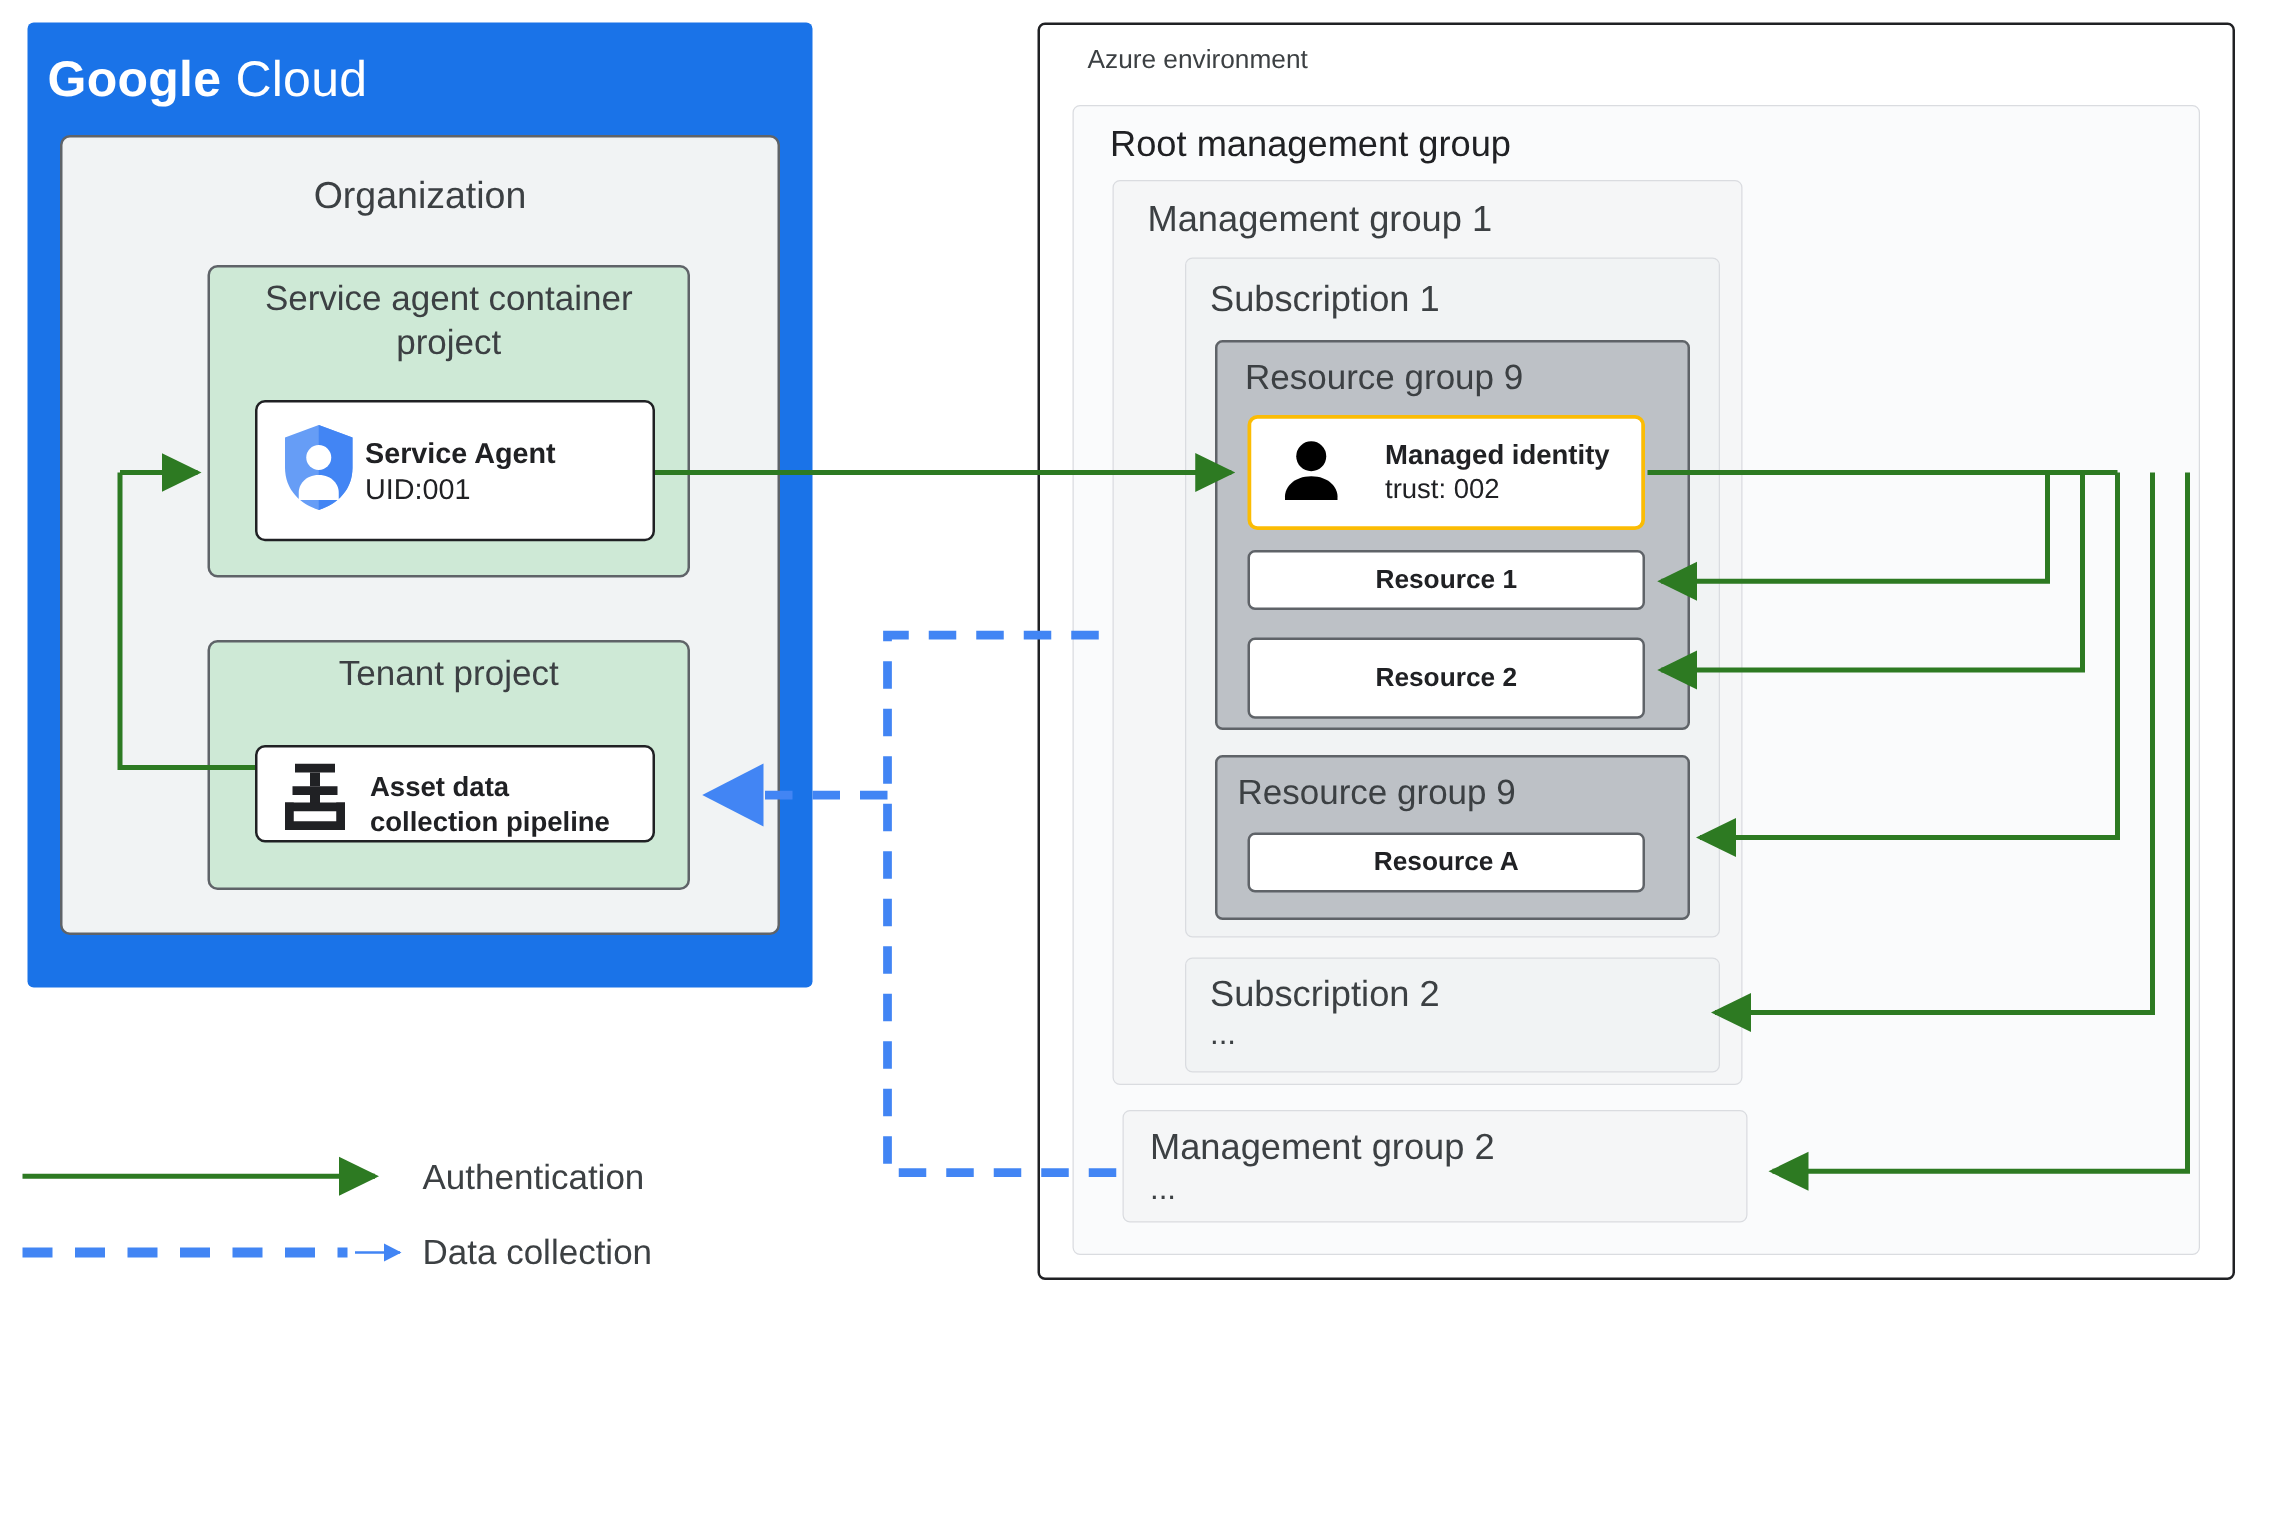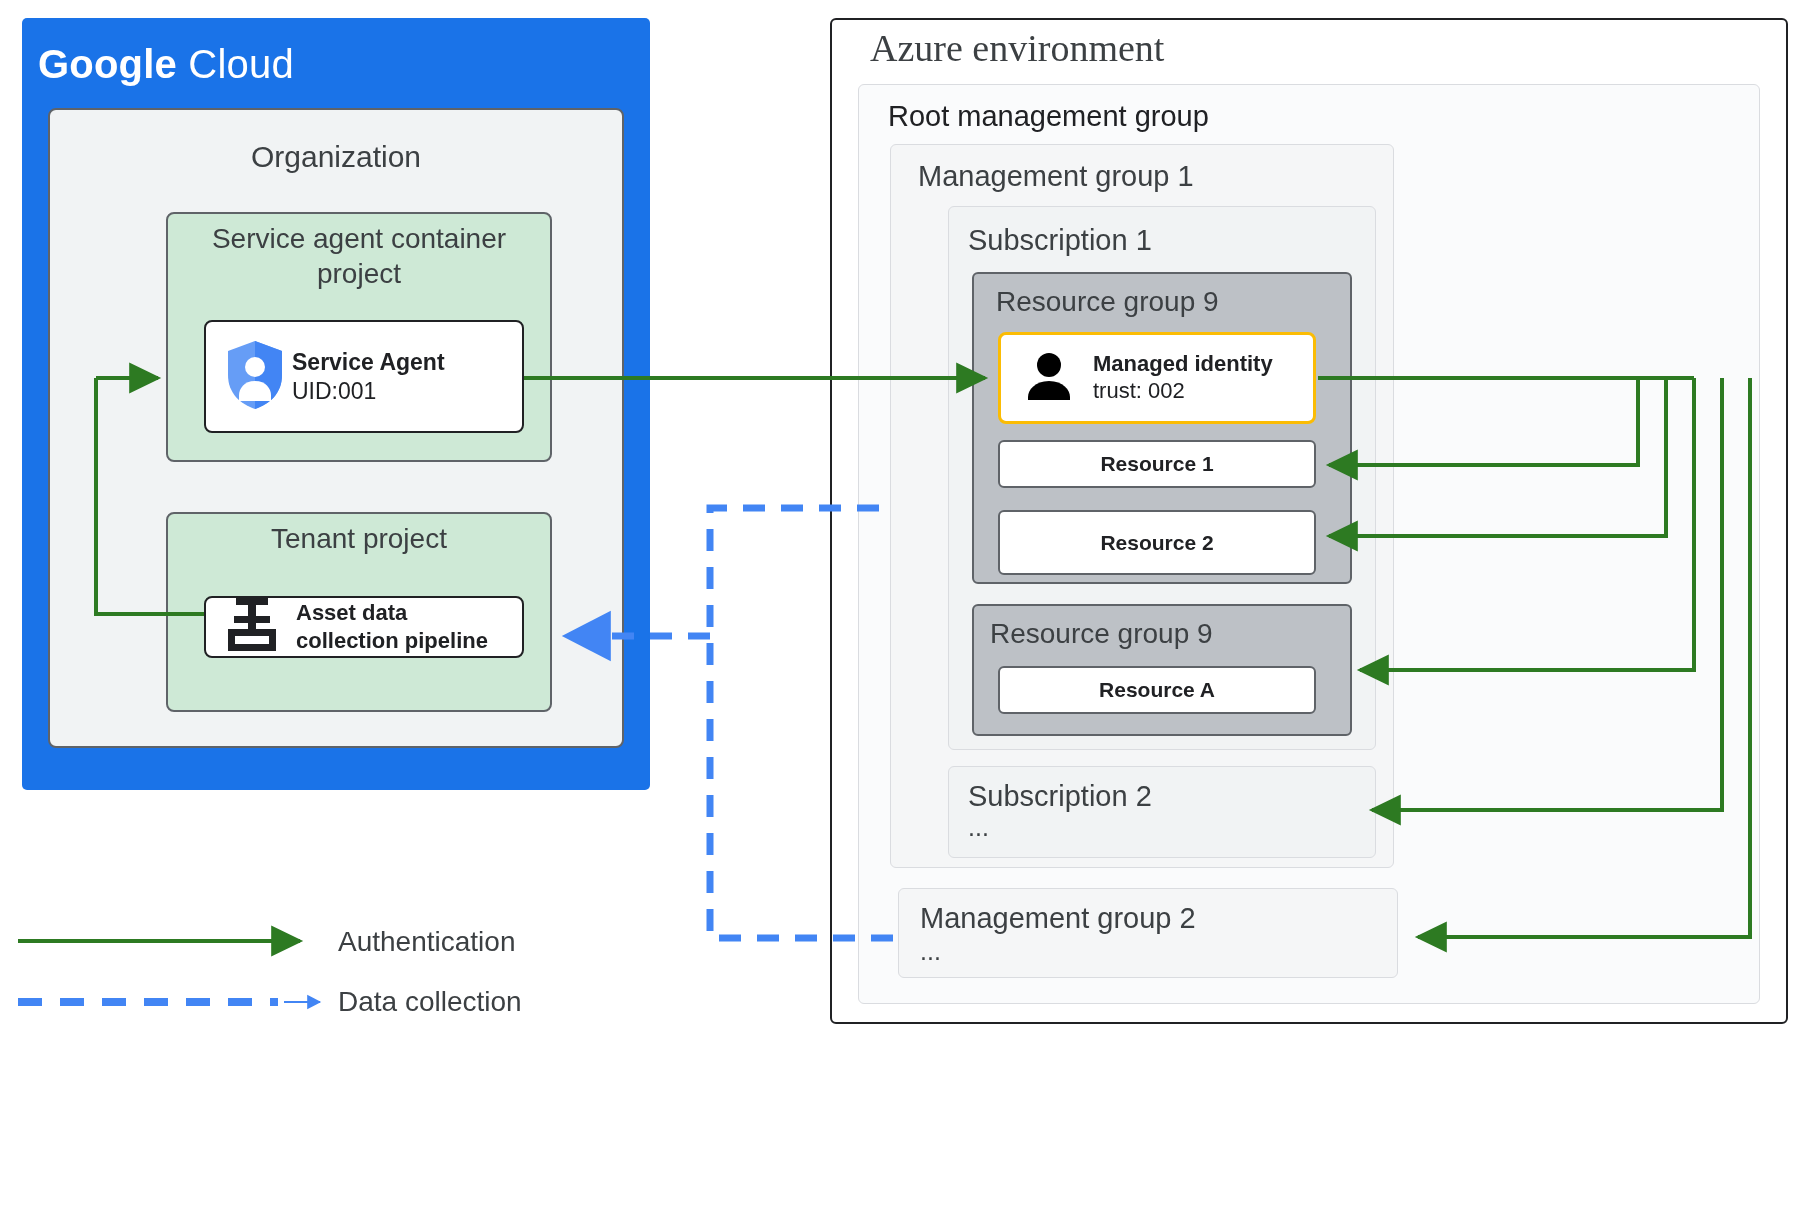--- a/index.html
+++ b/index.html
@@ -22,51 +22,51 @@
   .proj{position:absolute;background:#cee9d6;border:2px solid #5f6368;
         border-radius:8px;box-sizing:border-box;}
   .proj-title{position:absolute;left:0;top:22px;width:100%;text-align:center;
               font-size:28px;color:#3c4043;line-height:1.24;}
   .sac-proj{left:166px;top:212px;width:386px;height:250px;}
   .tenant-proj{left:166px;top:512px;width:386px;height:200px;}
 
   .inner-card{position:absolute;background:#ffffff;border:2px solid #202124;
               border-radius:8px;box-sizing:border-box;display:flex;align-items:center;}
   .sa-card{left:204px;top:320px;width:320px;height:113px;padding-left:18px;gap:6px;}
-  .pipe-card{left:204px;top:596px;width:320px;height:62px;padding-left:18px;gap:16px;
-             border-width:2px;}
+  .pipe-card{left:204px;top:596px;width:320px;height:78px;padding-left:18px;gap:16px;
+             border-width:2px;align-items:flex-end;}
   .card-txt{display:flex;flex-direction:column;justify-content:center;}
   .card-t1{font-size:23px;font-weight:700;color:#202124;line-height:1.22;}
   .card-t2{font-size:23px;font-weight:400;color:#202124;line-height:1.22;}
   .pipe-lbl{font-size:22px;font-weight:700;color:#202124;line-height:1.27;}
 
   
   .az-panel{position:absolute;left:830px;top:18px;width:958px;height:1006px;
             background:#ffffff;border:2px solid #202124;border-radius:6px;box-sizing:border-box;}
-  .az-title{position:absolute;left:870px;top:26px;font-size:38px;color:#3c4043;font-family:Liberation Serif, serif;}
+  .az-title{position:absolute;left:870px;top:36px;font-size:21px;color:#3c4043;}
 
   .nest{position:absolute;box-sizing:border-box;border-radius:6px;}
   .root-mg{left:858px;top:84px;width:902px;height:920px;background:#fafbfc;border:1px solid #dadce0;}
   .root-mg-t{position:absolute;left:888px;top:100px;font-size:29px;color:#202124;}
   .mg1-box{left:890px;top:144px;width:504px;height:724px;background:#f5f6f7;border:1px solid #dadce0;}
   .mg1-t{position:absolute;left:918px;top:160px;font-size:29px;color:#3c4043;}
 
   .sub1-box{left:948px;top:206px;width:428px;height:544px;background:#f1f3f4;border:1px solid #dadce0;}
   .sub1-t{position:absolute;left:968px;top:224px;font-size:29px;color:#3c4043;text-align:center;}
 
   .rg{background:#bdc1c6;border:2px solid #5f6368;border-radius:6px;}
   .rg1{left:972px;top:272px;width:380px;height:312px;}
   .rg1-t{position:absolute;left:996px;top:286px;font-size:28px;color:#3c4043;}
   .rg2{left:972px;top:604px;width:380px;height:132px;}
   .rg2-t{position:absolute;left:990px;top:618px;font-size:28px;color:#3c4043;}
 
   .mi-card{position:absolute;left:998px;top:332px;width:318px;height:92px;background:#ffffff;
            border:3px solid #fbbc04;border-radius:8px;box-sizing:border-box;
            display:flex;align-items:center;padding-left:24px;gap:20px;}
-  .mi-txt{display:flex;flex-direction:column;}
+  .mi-txt{display:flex;flex-direction:column;margin-left:15px;}
   .mi-t1{font-size:22px;font-weight:700;color:#202124;line-height:1.22;}
   .mi-t2{font-size:22px;font-weight:400;color:#202124;line-height:1.22;}
 
   .res-card{position:absolute;background:#ffffff;border:2px solid #5f6368;border-radius:6px;
             box-sizing:border-box;display:flex;align-items:center;justify-content:center;
             font-size:21px;font-weight:700;color:#202124;}
   .res1{left:998px;top:440px;width:318px;height:48px;}
   .res2{left:998px;top:510px;width:318px;height:65px;}
   .resA{left:998px;top:666px;width:318px;height:48px;}
 

